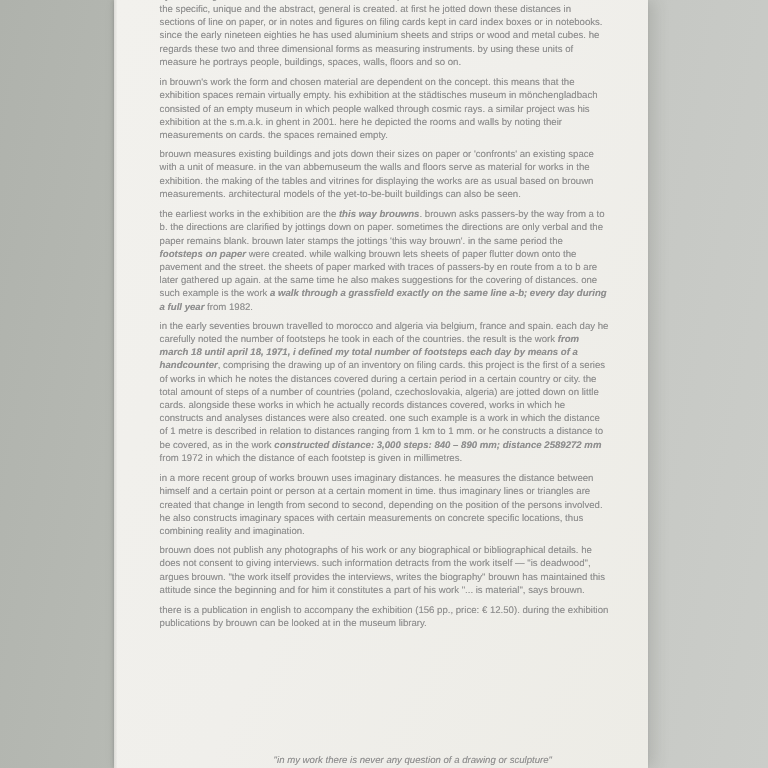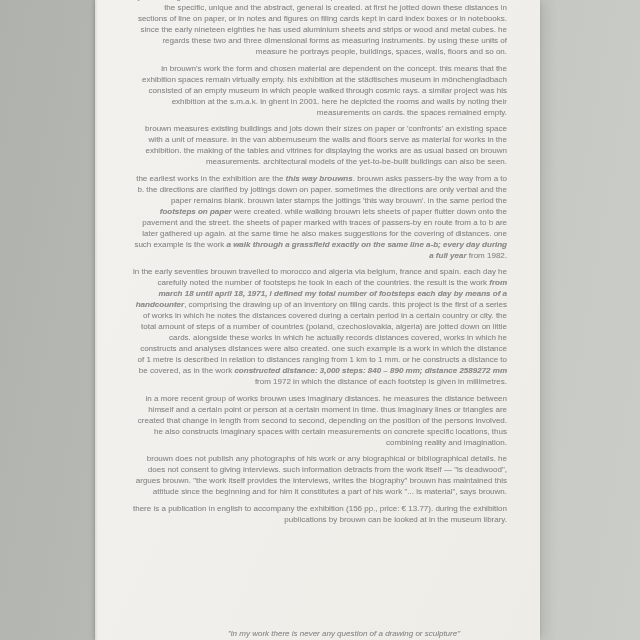--- a/index.html
+++ b/index.html
@@ -44,21 +44,20 @@
     text-shadow: 0 0 0.5px rgba(143,143,143,0.55);
     text-align: left;
   }
   .clipline {
     white-space: nowrap;
     overflow: hidden;
     height: 11px;
   }
   .textcol p {
     margin: 0 0 5.5px 0;
-    text-align: right;
   }
   .textcol em {
     font-style: italic;
     font-weight: bold;
   }
   .footer-quote {
     position: absolute;
     left: 133px;
     top: 628px;
     width: 380px;
@@ -78,18 +77,18 @@
     <div class="textcol">
       <div class="clipline">by measuring distances in different units of measure a special tension between</div>
       <div id="paragraphs">
           <p><span>the specific, unique and the abstract, general is created. at first he jotted down these distances in sections of line on paper, or in notes and figures on filing cards kept in card index boxes or in notebooks. since the early nineteen eighties he has used aluminium sheets and strips or wood and metal cubes. he regards these two and three dimensional forms as measuring instruments. by using these units of measure he portrays people, buildings, spaces, walls, floors and so on.</span></p>
           <p><span>in brouwn's work the form and chosen material are dependent on the concept. this means that the exhibition spaces remain virtually empty. his exhibition at the städtisches museum in mönchengladbach consisted of an empty museum in which people walked through cosmic rays. a similar project was his exhibition at the s.m.a.k. in ghent in 2001. here he depicted the rooms and walls by noting their measurements on cards. the spaces remained empty.</span></p>
           <p><span>brouwn measures existing buildings and jots down their sizes on paper or 'confronts' an existing space with a unit of measure. in the van abbemuseum the walls and floors serve as material for works in the exhibition. the making of the tables and vitrines for displaying the works are as usual based on brouwn measurements. architectural models of the yet-to-be-built buildings can also be seen.</span></p>
           <p><span>the earliest works in the exhibition are the </span><em>this way brouwns</em><span>. brouwn asks passers-by the way from a to b. the directions are clarified by jottings down on paper. sometimes the directions are only verbal and the paper remains blank. brouwn later stamps the jottings 'this way brouwn'. in the same period the </span><em>footsteps on paper</em><span> were created. while walking brouwn lets sheets of paper flutter down onto the pavement and the street. the sheets of paper marked with traces of passers-by en route from a to b are later gathered up again. at the same time he also makes suggestions for the covering of distances. one such example is the work </span><em>a walk through a grassfield exactly on the same line a-b; every day during a full year</em><span> from 1982.</span></p>
           <p><span>in the early seventies brouwn travelled to morocco and algeria via belgium, france and spain. each day he carefully noted the number of footsteps he took in each of the countries. the result is the work </span><em>from march 18 until april 18, 1971, i defined my total number of footsteps each day by means of a handcounter</em><span>, comprising the drawing up of an inventory on filing cards. this project is the first of a series of works in which he notes the distances covered during a certain period in a certain country or city. the total amount of steps of a number of countries (poland, czechoslovakia, algeria) are jotted down on little cards. alongside these works in which he actually records distances covered, works in which he constructs and analyses distances were also created. one such example is a work in which the distance of 1 metre is described in relation to distances ranging from 1 km to 1 mm. or he constructs a distance to be covered, as in the work </span><em>constructed distance: 3,000 steps: 840 – 890 mm; distance 2589272 mm</em><span> from 1972 in which the distance of each footstep is given in millimetres.</span></p>
           <p><span>in a more recent group of works brouwn uses imaginary distances. he measures the distance between himself and a certain point or person at a certain moment in time. thus imaginary lines or triangles are created that change in length from second to second, depending on the position of the persons involved. he also constructs imaginary spaces with certain measurements on concrete specific locations, thus combining reality and imagination.</span></p>
           <p><span>brouwn does not publish any photographs of his work or any biographical or bibliographical details. he does not consent to giving interviews. such information detracts from the work itself — "is deadwood", argues brouwn. "the work itself provides the interviews, writes the biography" brouwn has maintained this attitude since the beginning and for him it constitutes a part of his work "... is material", says brouwn.</span></p>
-          <p><span>there is a publication in english to accompany the exhibition (156 pp., price: € 13.77). during the exhibition publications by brouwn can be looked at in the museum library.</span></p>
+          <p><span>there is a publication in english to accompany the exhibition (156 pp., price: € 12.50). during the exhibition publications by brouwn can be looked at in the museum library.</span></p>
         </div>
     </div>
     <div class="footer-quote">"in my work there is never any question of a drawing or sculpture"</div>
   </div>
 </div>
 
 </body></html>

